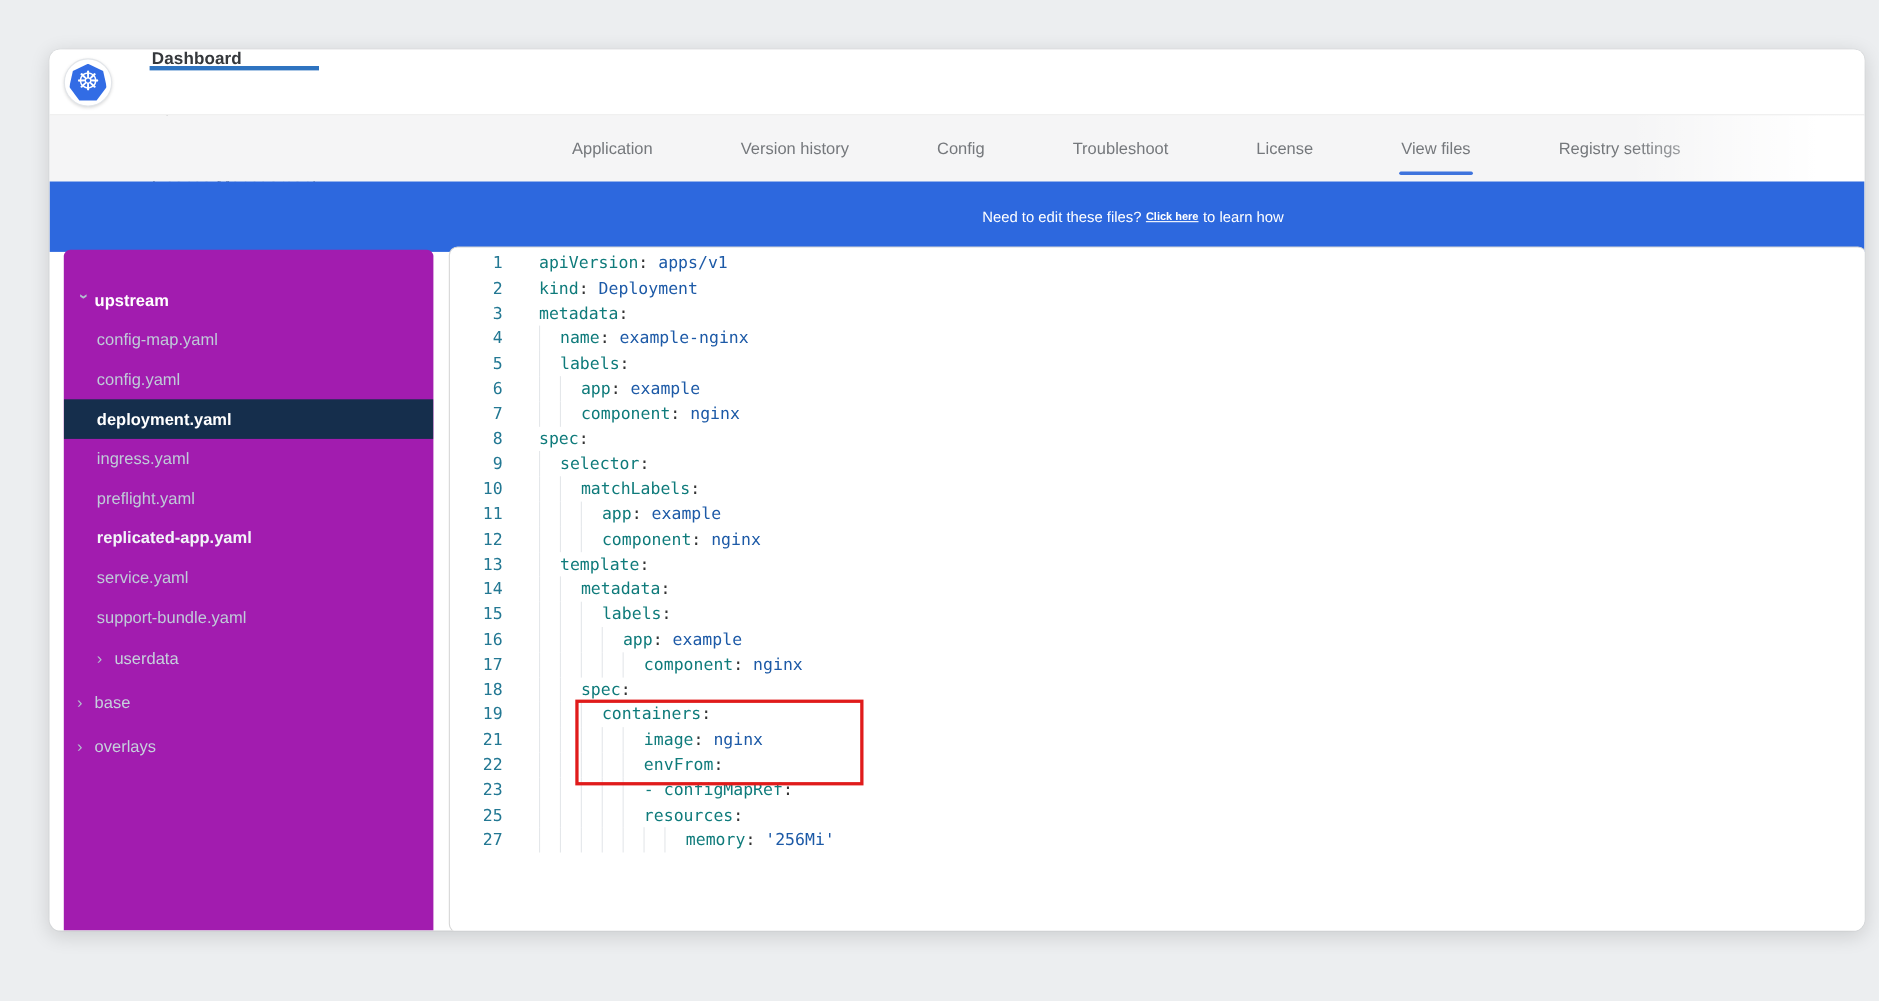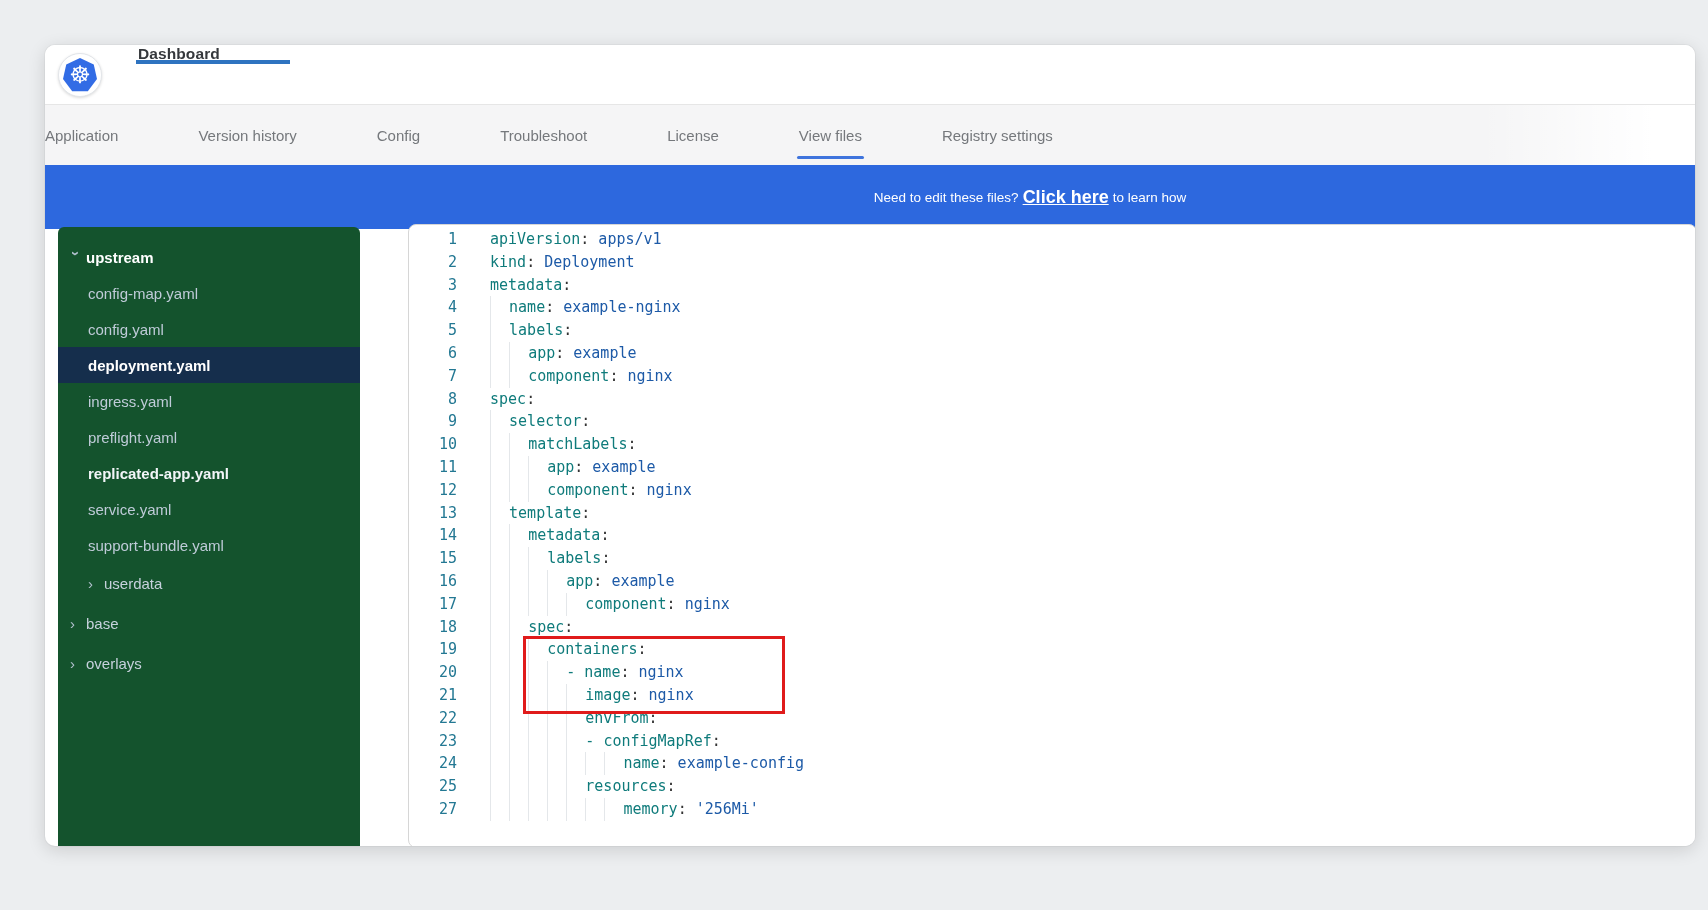--- a/index.html
+++ b/index.html
@@ -14,32 +14,32 @@
                box-shadow:0 1px 3px rgba(0,0,0,.15); display:flex; align-items:center; justify-content:center; flex:none; cursor:pointer; }
   .logo-hept { width:34px; height:34px; background:#326ce5;
                clip-path:polygon(50% 0%, 90.45% 19.47%, 100% 62%, 73% 98%, 27% 98%, 0% 62%, 9.55% 19.47%);
                display:flex; align-items:center; justify-content:center; color:#fff; font-size:24px; line-height:1; }
   .pnav { display:flex; margin-left:36px; gap:40px; align-items:stretch;flex-direction:column; }
   .pnav-item { display:flex; align-items:center; font-size:15.5px; color:#35383c; cursor:pointer; position:relative; letter-spacing:.1px; }
   .pnav-item.active { font-weight:700; }
   .pnav-item.active::after { content:''; position:absolute; left:-2px; right:-2px; bottom:-1px; height:4px; background:#2e73c0; }
 
   
-  .subnav { position:absolute; top:60px; left:0; right:0; height:60px; background:#f5f5f6; display:flex; align-items:center; gap:80px; overflow:hidden; }
+  .subnav { position:absolute; top:60px; left:0; right:0; height:60px; background:#f5f5f6; display:flex; align-items:center; gap:80px; padding-left:475px; overflow:hidden; }
   .tab { font-size:15px; color:#75787c; cursor:pointer; position:relative; white-space:nowrap; flex:none; }
   .tab.active::after { content:''; position:absolute; left:-2px; right:-2px; bottom:-15px; height:3px; background:#3f74dd; border-radius:2px; }
   .subnav-fade { position:absolute; top:60px; right:0; width:215px; height:60px; background:linear-gradient(to right, rgba(255,255,255,0), #ffffff 80%); pointer-events:none; }
 
   
   .banner { position:absolute; top:120px; left:0; right:0; height:64px; background:#2d68de; display:flex; align-items:center; justify-content:center; padding-left:320px; }
   .banner span { color:#fff; font-size:13.5px; }
-  .banner a { color:#fff; font-weight:700; text-decoration:underline; cursor:pointer; font-size:18px; margin:0 4px; }
+  .banner a { color:#fff; font-weight:700; text-decoration:underline; cursor:pointer; font-size:10px; margin:0 4px; }
 
   
-  .sidebar { position:absolute; left:13px; top:182px; width:302px; bottom:0; background:#14532d; border-radius:6px 6px 0 0; padding-top:12px; overflow:hidden; }
+  .sidebar { position:absolute; left:13px; top:182px; width:336px; bottom:0; background:#a21caf; border-radius:6px 6px 0 0; padding-top:28px; overflow:hidden; }
   .tree-row { height:36px; display:flex; align-items:center; font-size:15px; color:#bfcbd8; cursor:pointer; padding-left:30px; }
   .tree-row .chev { width:16px; color:#b3c1cf; font-size:15px; display:inline-flex; justify-content:flex-start; transform-origin:40% 50%; }
   .tree-row .chev.down { transform:rotate(90deg); }
   .tree-row.section { padding-left:12px; font-weight:700; color:#fff; }
   .tree-row.rootfolder { padding-left:12px; color:#c6d1dc; font-weight:400; margin-top:4px; }
   .tree-row.subfolder { padding-left:30px; color:#c6d1dc; margin-top:2px; }
   .tree-row.selected { background:#152e4c; color:#fff; font-weight:700; }
   .tree-row.emphasis { color:#f2f5f8; font-weight:700; }
 
   
@@ -146,24 +146,22 @@
         <div class="cl"><span class="num">10</span><span class="ct"><span class="ind">  </span><span class="ind">  </span><span class="k">matchLabels</span><span class="p">:</span></span></div>
         <div class="cl"><span class="num">11</span><span class="ct"><span class="ind">  </span><span class="ind">  </span><span class="ind">  </span><span class="k">app</span><span class="p">:</span><span class="v"> example</span></span></div>
         <div class="cl"><span class="num">12</span><span class="ct"><span class="ind">  </span><span class="ind">  </span><span class="ind">  </span><span class="k">component</span><span class="p">:</span><span class="v"> nginx</span></span></div>
         <div class="cl"><span class="num">13</span><span class="ct"><span class="ind">  </span><span class="k">template</span><span class="p">:</span></span></div>
         <div class="cl"><span class="num">14</span><span class="ct"><span class="ind">  </span><span class="ind">  </span><span class="k">metadata</span><span class="p">:</span></span></div>
         <div class="cl"><span class="num">15</span><span class="ct"><span class="ind">  </span><span class="ind">  </span><span class="ind">  </span><span class="k">labels</span><span class="p">:</span></span></div>
         <div class="cl"><span class="num">16</span><span class="ct"><span class="ind">  </span><span class="ind">  </span><span class="ind">  </span><span class="ind">  </span><span class="k">app</span><span class="p">:</span><span class="v"> example</span></span></div>
         <div class="cl"><span class="num">17</span><span class="ct"><span class="ind">  </span><span class="ind">  </span><span class="ind">  </span><span class="ind">  </span><span class="ind">  </span><span class="k">component</span><span class="p">:</span><span class="v"> nginx</span></span></div>
         <div class="cl"><span class="num">18</span><span class="ct"><span class="ind">  </span><span class="ind">  </span><span class="k">spec</span><span class="p">:</span></span></div>
         <div class="cl"><span class="num">19</span><span class="ct"><span class="ind">  </span><span class="ind">  </span><span class="ind">  </span><span class="k">containers</span><span class="p">:</span></span></div>
-        <div class="cl"><span class="num">20</span><span class="ct"><span class="ind">  </span><span class="ind">  </span><span class="ind">  </span><span class="ind">  </span><span class="dash">- </span><span class="k">name</span><span class="p">:</span><span class="v"> nginx</span></span></div>
         <div class="cl"><span class="num">21</span><span class="ct"><span class="ind">  </span><span class="ind">  </span><span class="ind">  </span><span class="ind">  </span><span class="ind">  </span><span class="k">image</span><span class="p">:</span><span class="v"> nginx</span></span></div>
         <div class="cl"><span class="num">22</span><span class="ct"><span class="ind">  </span><span class="ind">  </span><span class="ind">  </span><span class="ind">  </span><span class="ind">  </span><span class="k">envFrom</span><span class="p">:</span></span></div>
         <div class="cl"><span class="num">23</span><span class="ct"><span class="ind">  </span><span class="ind">  </span><span class="ind">  </span><span class="ind">  </span><span class="ind">  </span><span class="dash">- </span><span class="k">configMapRef</span><span class="p">:</span></span></div>
-        <div class="cl"><span class="num">24</span><span class="ct"><span class="ind">  </span><span class="ind">  </span><span class="ind">  </span><span class="ind">  </span><span class="ind">  </span><span class="ind">  </span><span class="ind">  </span><span class="k">name</span><span class="p">:</span><span class="v"> example-config</span></span></div>
         <div class="cl"><span class="num">25</span><span class="ct"><span class="ind">  </span><span class="ind">  </span><span class="ind">  </span><span class="ind">  </span><span class="ind">  </span><span class="k">resources</span><span class="p">:</span></span></div>
         <div class="cl"><span class="num">27</span><span class="ct"><span class="ind">  </span><span class="ind">  </span><span class="ind">  </span><span class="ind">  </span><span class="ind">  </span><span class="ind">  </span><span class="ind">  </span><span class="k">memory</span><span class="p">:</span><span class="v"> '256Mi'</span></span></div>
       </div>
     <div class="redbox" id="redbox" style="top: 411.4px; height: 77.4px; border-color: rgb(224, 27, 27);"></div>
   </div>
 
 </div>
 
 </body></html>

